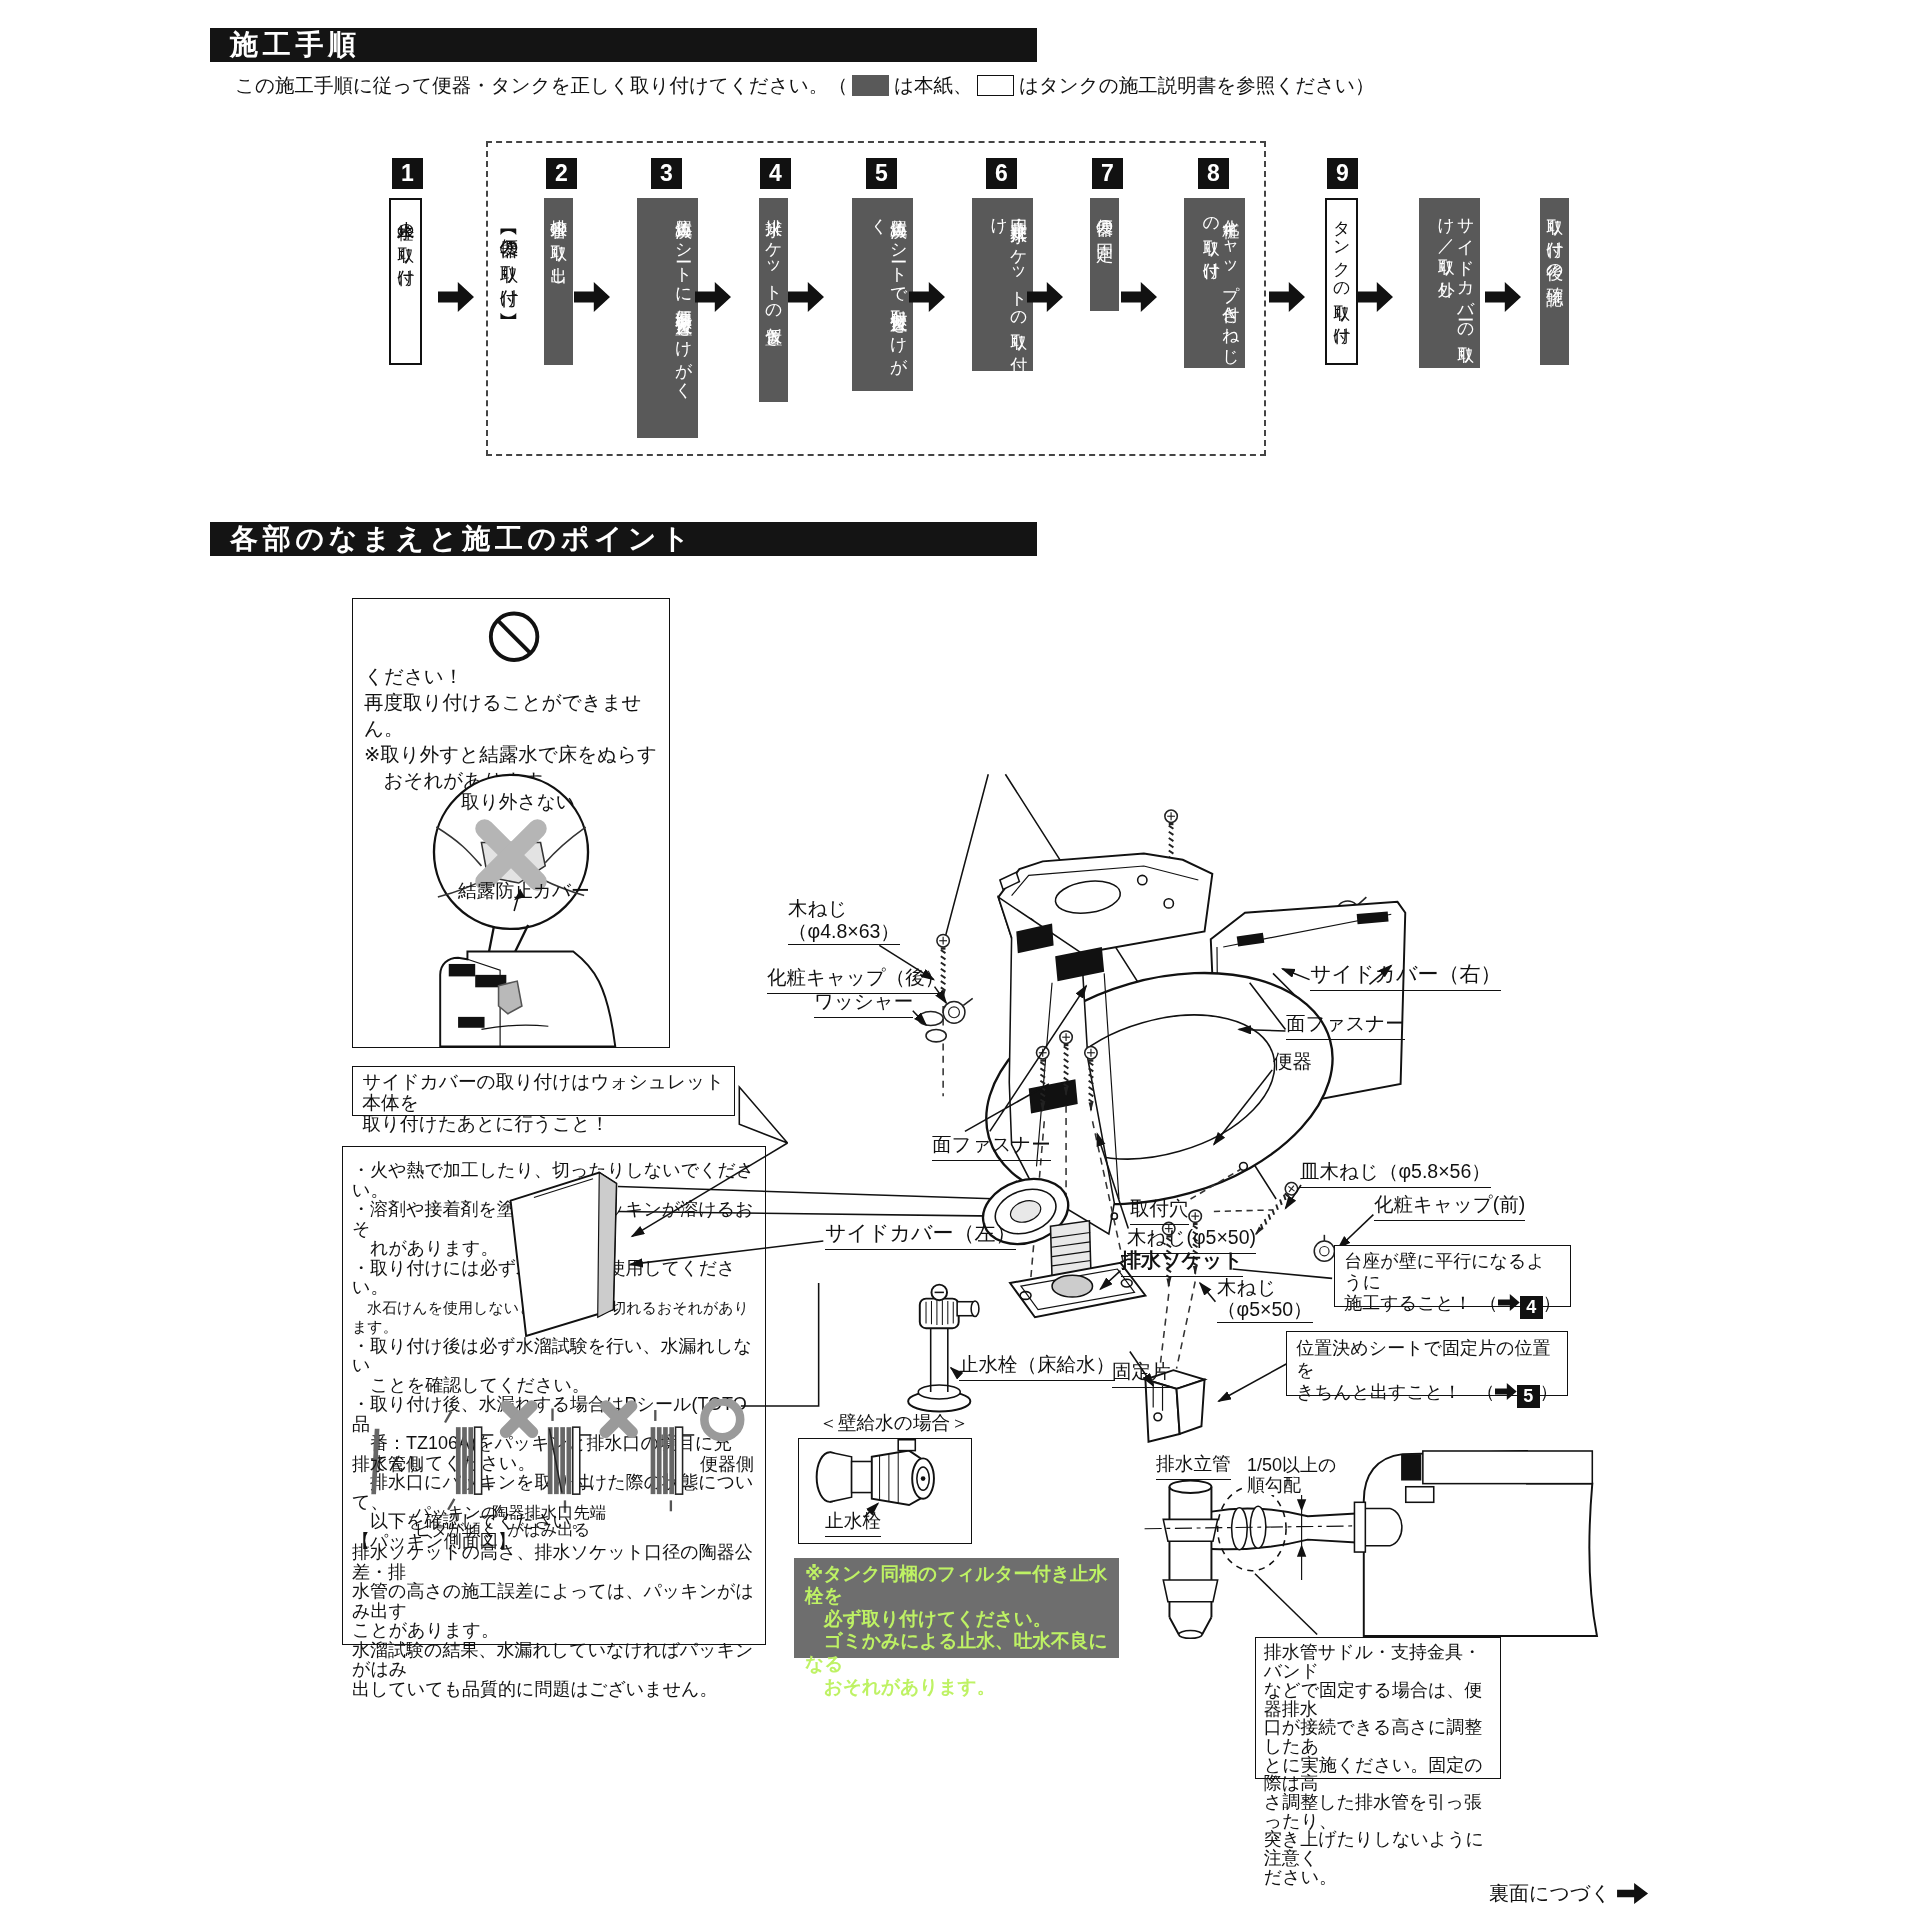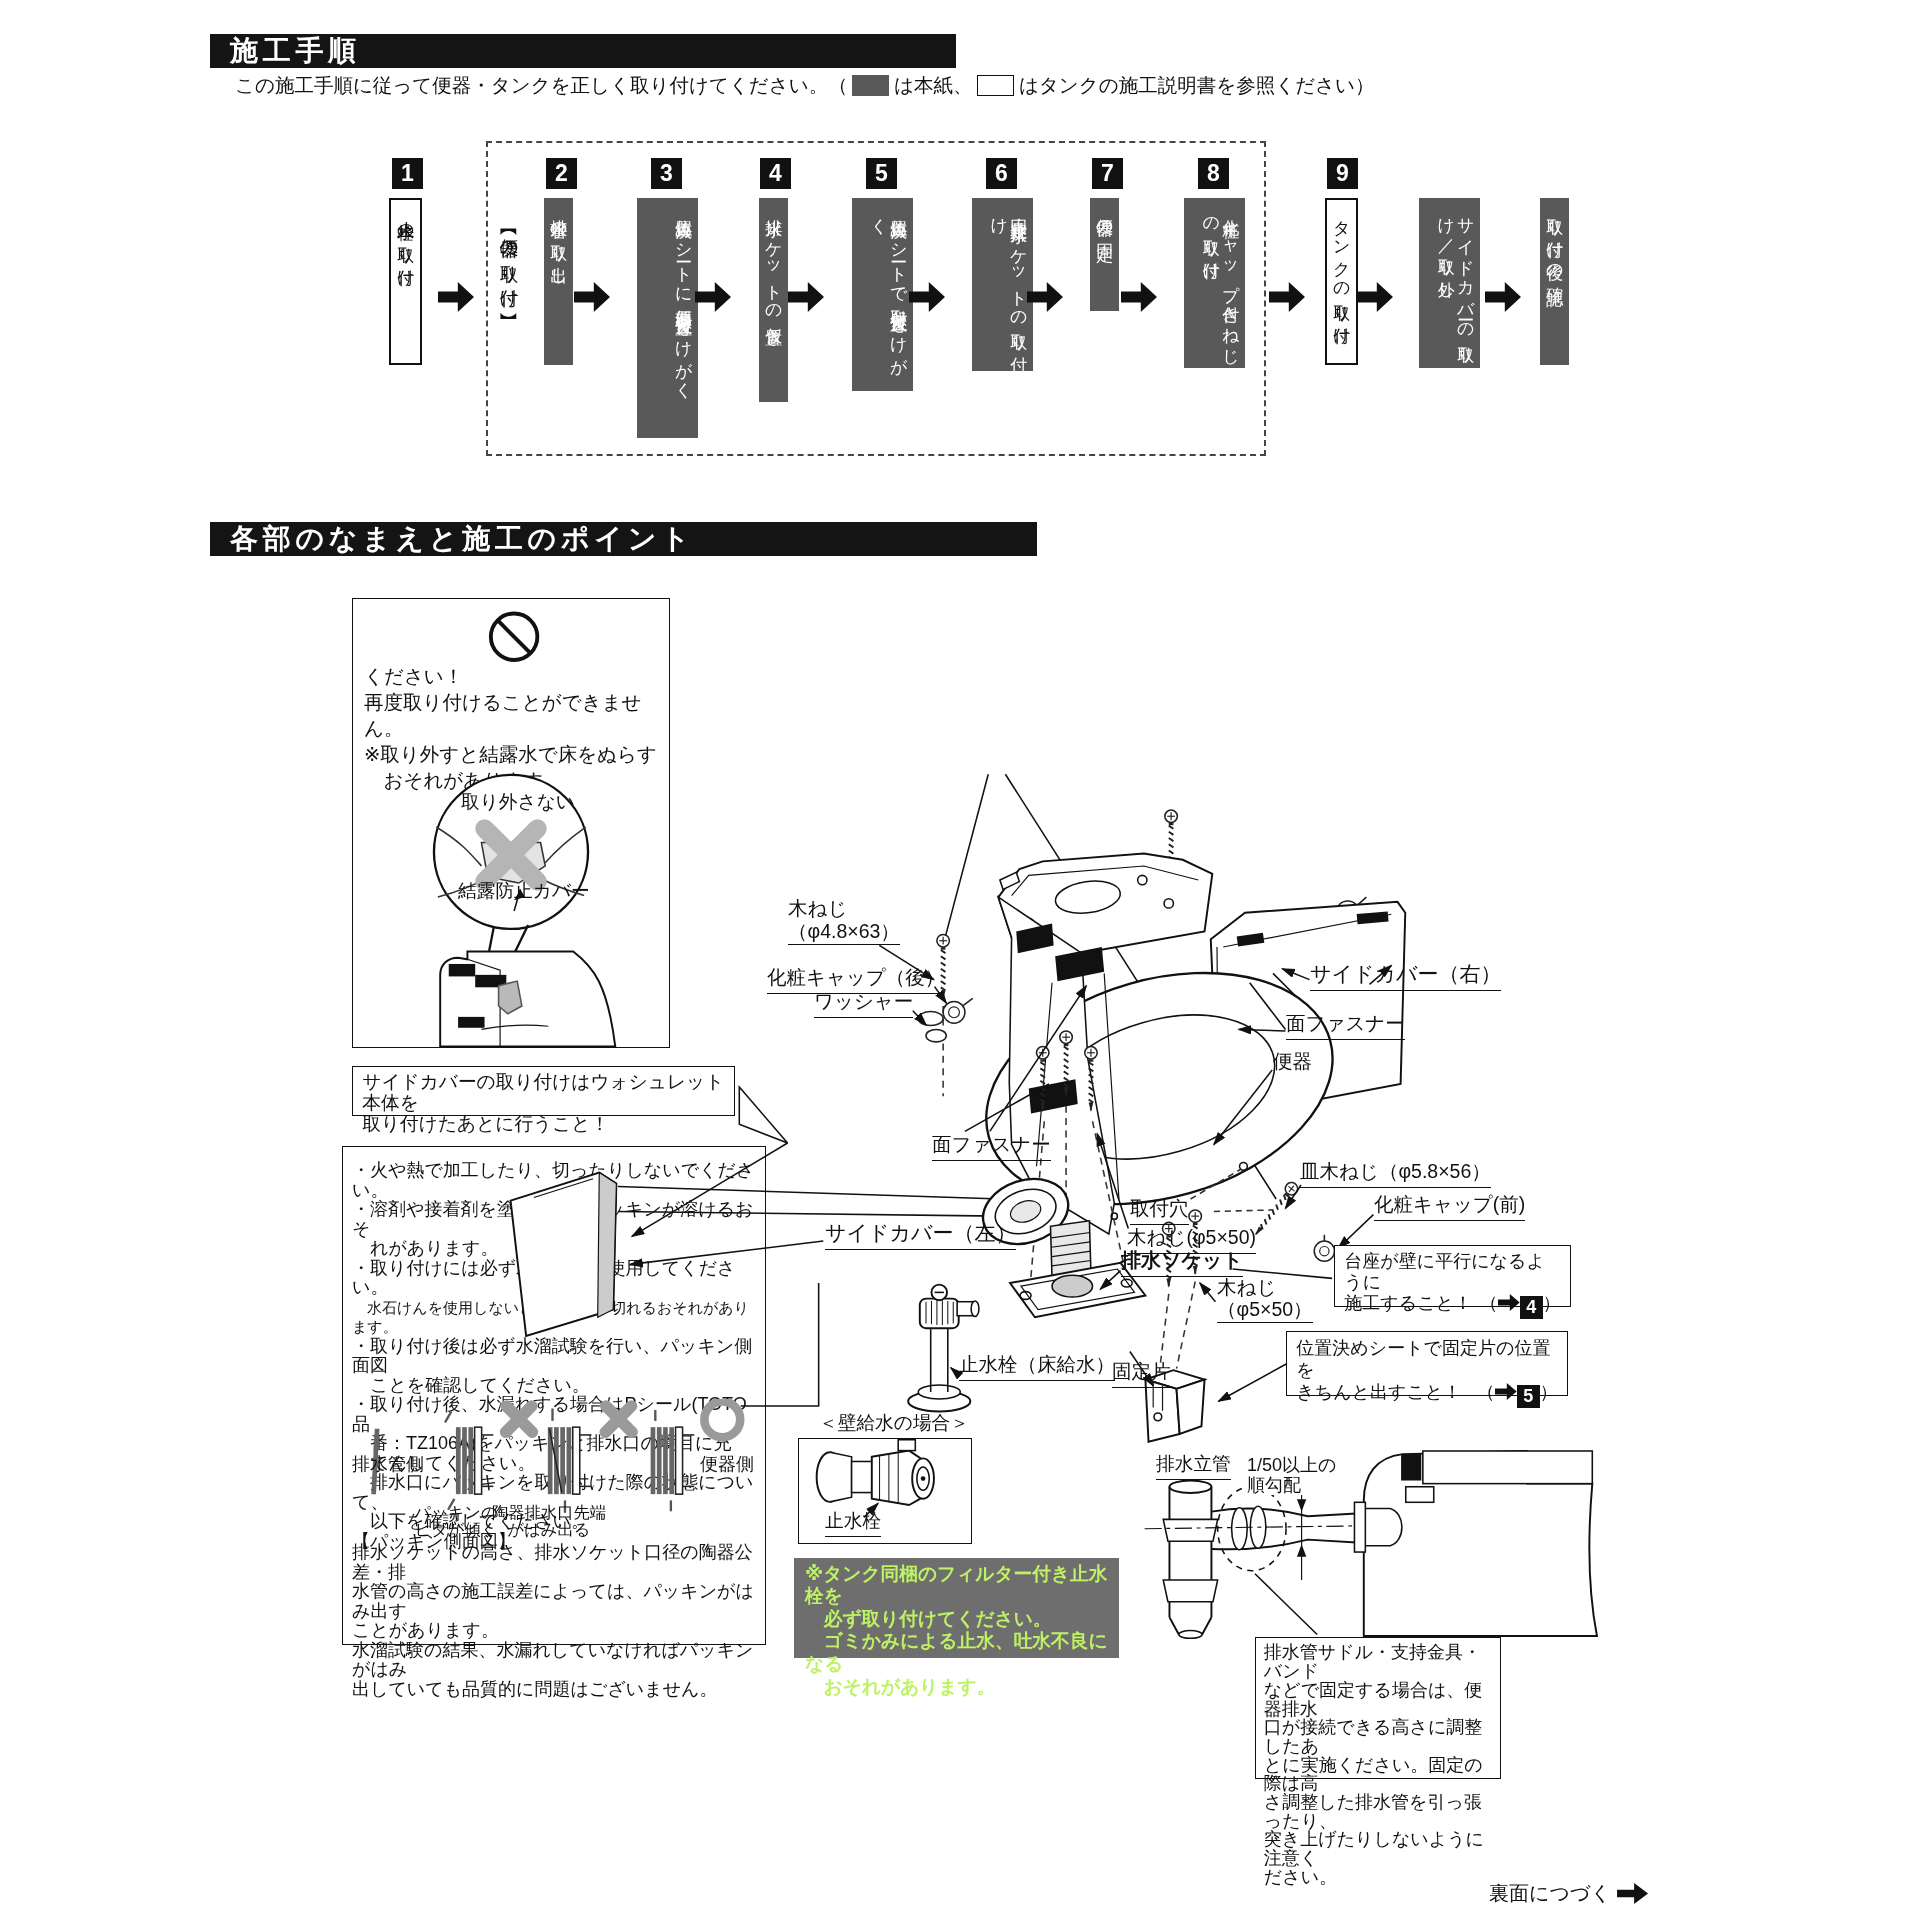--- a/index.html
+++ b/index.html
@@ -38,21 +38,21 @@
             padding:4.7px 11px;box-sizing:border-box;}
   .drnote{font-size:18px;line-height:18.7px;padding:5.4px 7.8px;box-sizing:border-box;}
   .cap{font-size:16.3px;line-height:17px;text-align:center;}
   .reftxt{font-size:18.7px;}
 </style>
 </head>
 <body>
 
 <div class="page">
 
-  <div class="abs bar" style="left:210px;top:34px;width:746px;height:34px;">
+  <div class="abs bar" style="left:210px;top:28px;width:827px;height:34px;">
     <span>施工手順</span>
   </div>
 
   <div class="abs intro" style="left:219px;top:72px;margin-left:16px;">
     <span>この施工手順に従って便器・タンクを正しく取り付けてください。（</span>
     <span class="sw sw-gray"></span>
     <span>は本紙、</span>
     <span class="sw sw-white"></span>
     <span>はタンクの施工説明書を参照ください）</span>
   </div>
@@ -147,21 +147,21 @@
       <div>取り付けたあとに行うこと！</div>
     </div>
 
   <div class="abs thinbox" style="left:342px;top:1146px;width:424px;height:499px;"></div>
   <div class="abs ntext" style="left:352px;top:1161px;width:409px;">
       <div>・火や熱で加工したり、切ったりしないでください。</div>
       <div>・溶剤や接着剤を塗布するとパッキンが溶けるおそ</div>
       <div>　れがあります。</div>
       <div>・取り付けには必ず水石けんを使用してください。</div>
       <div>　水石けんを使用しないとパッキンが切れるおそれがあります。</div>
-      <div>・取り付け後は必ず水溜試験を行い、パッキン側面図</div>
+      <div>・取り付け後は必ず水溜試験を行い、水漏れしない</div>
       <div>　ことを確認してください。</div>
       <div>・取り付け後、水漏れする場合はPシール(TOTO品</div>
       <div>　番：TZ106A)をパッキンと排水口の境目に充</div>
       <div>　てんしてください。</div>
       <div>　排水口にパッキンを取り付けた際の状態について、</div>
       <div>　以下を確認してください。</div>
       <div>【パッキン側面図】</div>
     </div>
   <svg class="abs" style="left:350px;top:1399px;" width="405" height="142" viewBox="450 1798 520 182">
 

